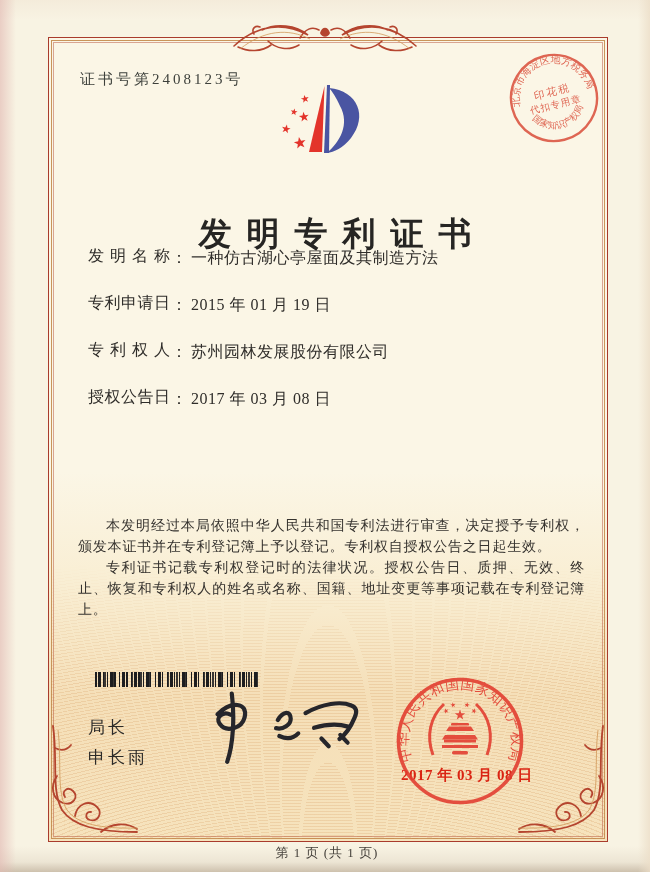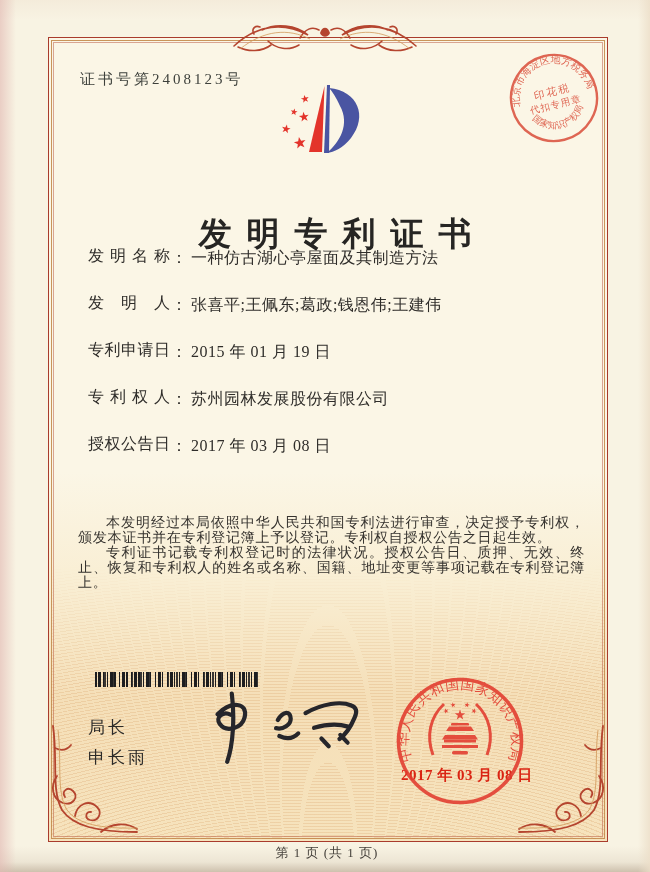--- a/index.html
+++ b/index.html
@@ -57,21 +57,21 @@
   .frow{margin-bottom:26px;font-size:16px;color:#2f2d2a;line-height:21px;white-space:nowrap;}
   .flabel{
     display:inline-block;width:82px;vertical-align:bottom;
     text-align:justify;text-align-last:justify;font-family:Liberation Mono, monospace;
   }
   .fcolon{display:inline-block;margin:0 4px 0 1px;}
   .fvalue{letter-spacing:.5px;}
 
   .paras{
     position:absolute;left:78px;top:515px;width:507px;z-index:3;
-    font-size:14px;line-height:15px;color:#35322e;letter-spacing:.8px;
+    font-size:14px;line-height:21px;color:#35322e;letter-spacing:.8px;
     text-align:justify;
   }
   .paras p{margin:0;text-indent:2em;}
 
   .barcode{
     position:absolute;left:95px;top:672px;width:163px;height:15px;z-index:3;
     background-image:
       repeating-linear-gradient(90deg,#1d1d1f 0 1.5px,transparent 1.5px 3px,#1d1d1f 3px 6px,transparent 6px 7.5px,#1d1d1f 7.5px 8.5px,transparent 8.5px 12px),
       repeating-linear-gradient(90deg,rgba(25,25,28,.85) 0 2px,transparent 2px 9px);
   }
@@ -172,23 +172,20 @@
       <use href="#st" transform="translate(8,47) scale(0.46) rotate(12)"></use>
       <use href="#st" transform="translate(22,61) scale(0.62) rotate(-10)"></use>
     </g>
   </svg>
 
   <div class="title">发明专利证书</div>
 
   <div class="fields">
     <div class="frow">
       <span class="flabel">发明名称</span><span class="fcolon">：</span><span class="fvalue">一种仿古湖心亭屋面及其制造方法</span>
-    </div>
-    <div class="frow">
-      <span class="flabel">发明人</span><span class="fcolon">：</span><span class="fvalue">张喜平;王佩东;葛政;钱恩伟;王建伟</span>
     </div>
     <div class="frow">
       <span class="flabel">专利申请日</span><span class="fcolon">：</span><span class="fvalue">2015 年 01 月 19 日</span>
     </div>
     <div class="frow">
       <span class="flabel">专利权人</span><span class="fcolon">：</span><span class="fvalue">苏州园林发展股份有限公司</span>
     </div>
     <div class="frow">
       <span class="flabel">授权公告日</span><span class="fcolon">：</span><span class="fvalue">2017 年 03 月 08 日</span>
     </div>

